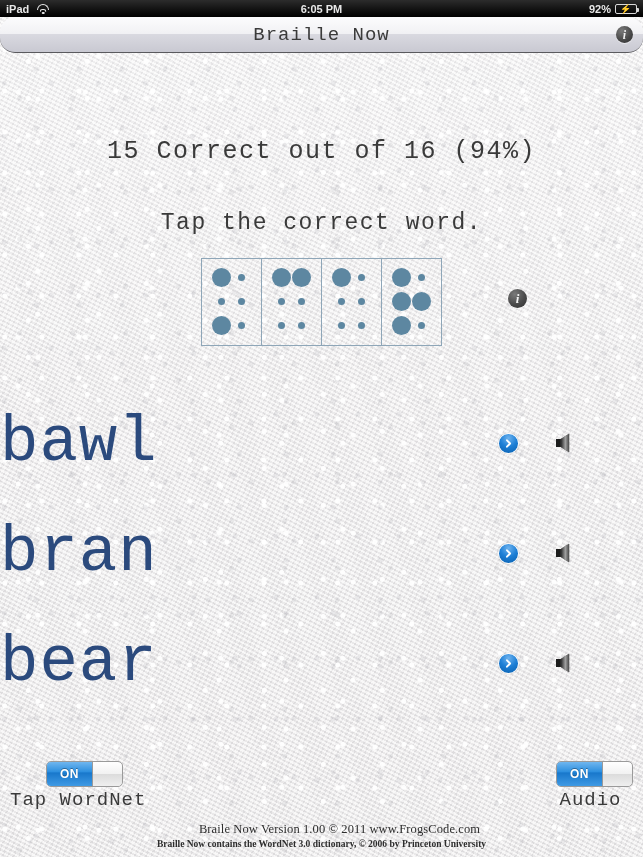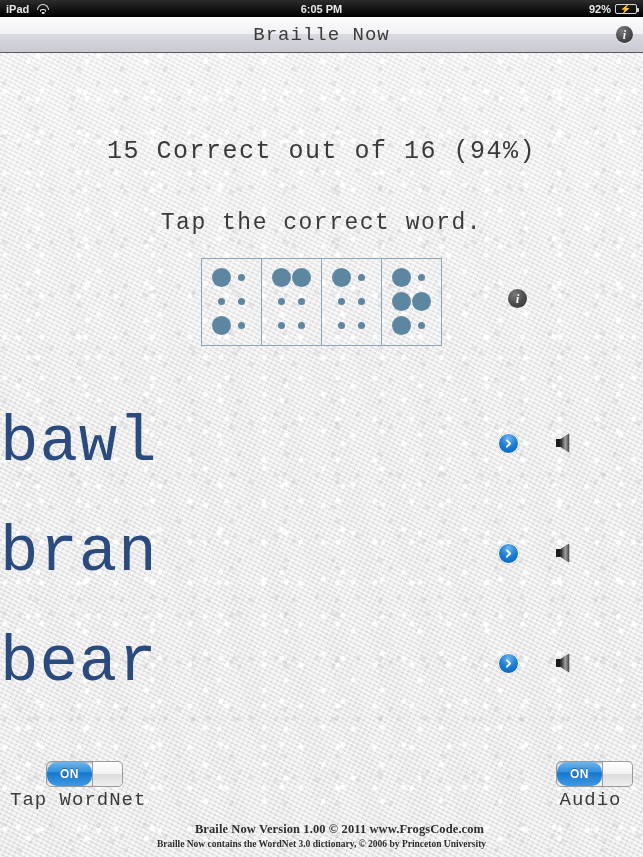--- a/index.html
+++ b/index.html
@@ -82,20 +82,21 @@
           font-size: 9px; color: #000; line-height: 1; }
 
   
   .navbar {
     position: relative;
     height: 36px;
     background: linear-gradient(180deg, #fcfcfd 0%, #f1f1f4 48%, #d9d9e0 50%, #c9c9d2 100%);
     border-bottom: 1px solid #5a5a5e;
     display: flex; align-items: center; justify-content: center;
     z-index: 4;
+    border-radius: 15px;
   }
   .nav-title {
     font-family: "Liberation Mono", monospace;
     font-size: 19px;
     color: #3b3b3b;
     letter-spacing: 1px;
   }
   .nav-info { position: absolute; right: 10px; top: 50%; transform: translateY(-50%); }
 
   
@@ -194,21 +195,20 @@
   }
   .switch-on {
     flex: 0 0 45px;
     background: linear-gradient(180deg, #6fb6ef 0%, #2b8ede 42%, #1877cb 45%, #3f9ae4 100%);
     color: #ffffff;
     font-family: "Liberation Sans", sans-serif;
     font-size: 12px; font-weight: bold;
     display: flex; align-items: center; justify-content: center;
     text-shadow: 0 -1px 0 rgba(0,0,0,.35);
     letter-spacing: .5px;
-    border-radius: 10px;
   }
   .switch-knob {
     flex: 1;
     background: linear-gradient(180deg, #ffffff 0%, #f2f2f2 48%, #dcdcdc 52%, #efefef 100%);
     border-left: 1px solid #9a9a9a;
     border-radius: 0 4px 4px 0;
   }
   .switch-label {
     font-family: "Liberation Mono", monospace;
     font-size: 19px;
@@ -220,21 +220,21 @@
   .ctrl-left .switch { margin-left: 36px; }
   .ctrl-right { position: absolute; right: 10px; bottom: 46px; text-align: center; }
   .ctrl-right .switch { margin-left: 8px; }
 
   .footer {
     position: absolute; left: 0; right: 0; bottom: 8px;
     text-align: center;
     font-family: "Liberation Serif", "DejaVu Serif", serif;
     color: #2d2d2d;
   }
-  .footer-line1 { font-size: 12.5px; font-weight: bold; letter-spacing: .1px; padding-left: 36px; }
+  .footer-line1 { font-size: 12.5px; font-weight: normal; letter-spacing: .1px; padding-left: 36px; }
   .footer-line2 { font-size: 9.5px; font-weight: bold; margin-top: 2px; }
 </style>
 </head>
 <body>
 
 <div id="app">
 
   <div class="statusbar">
     <div class="sb-left">
       <span>iPad</span>

